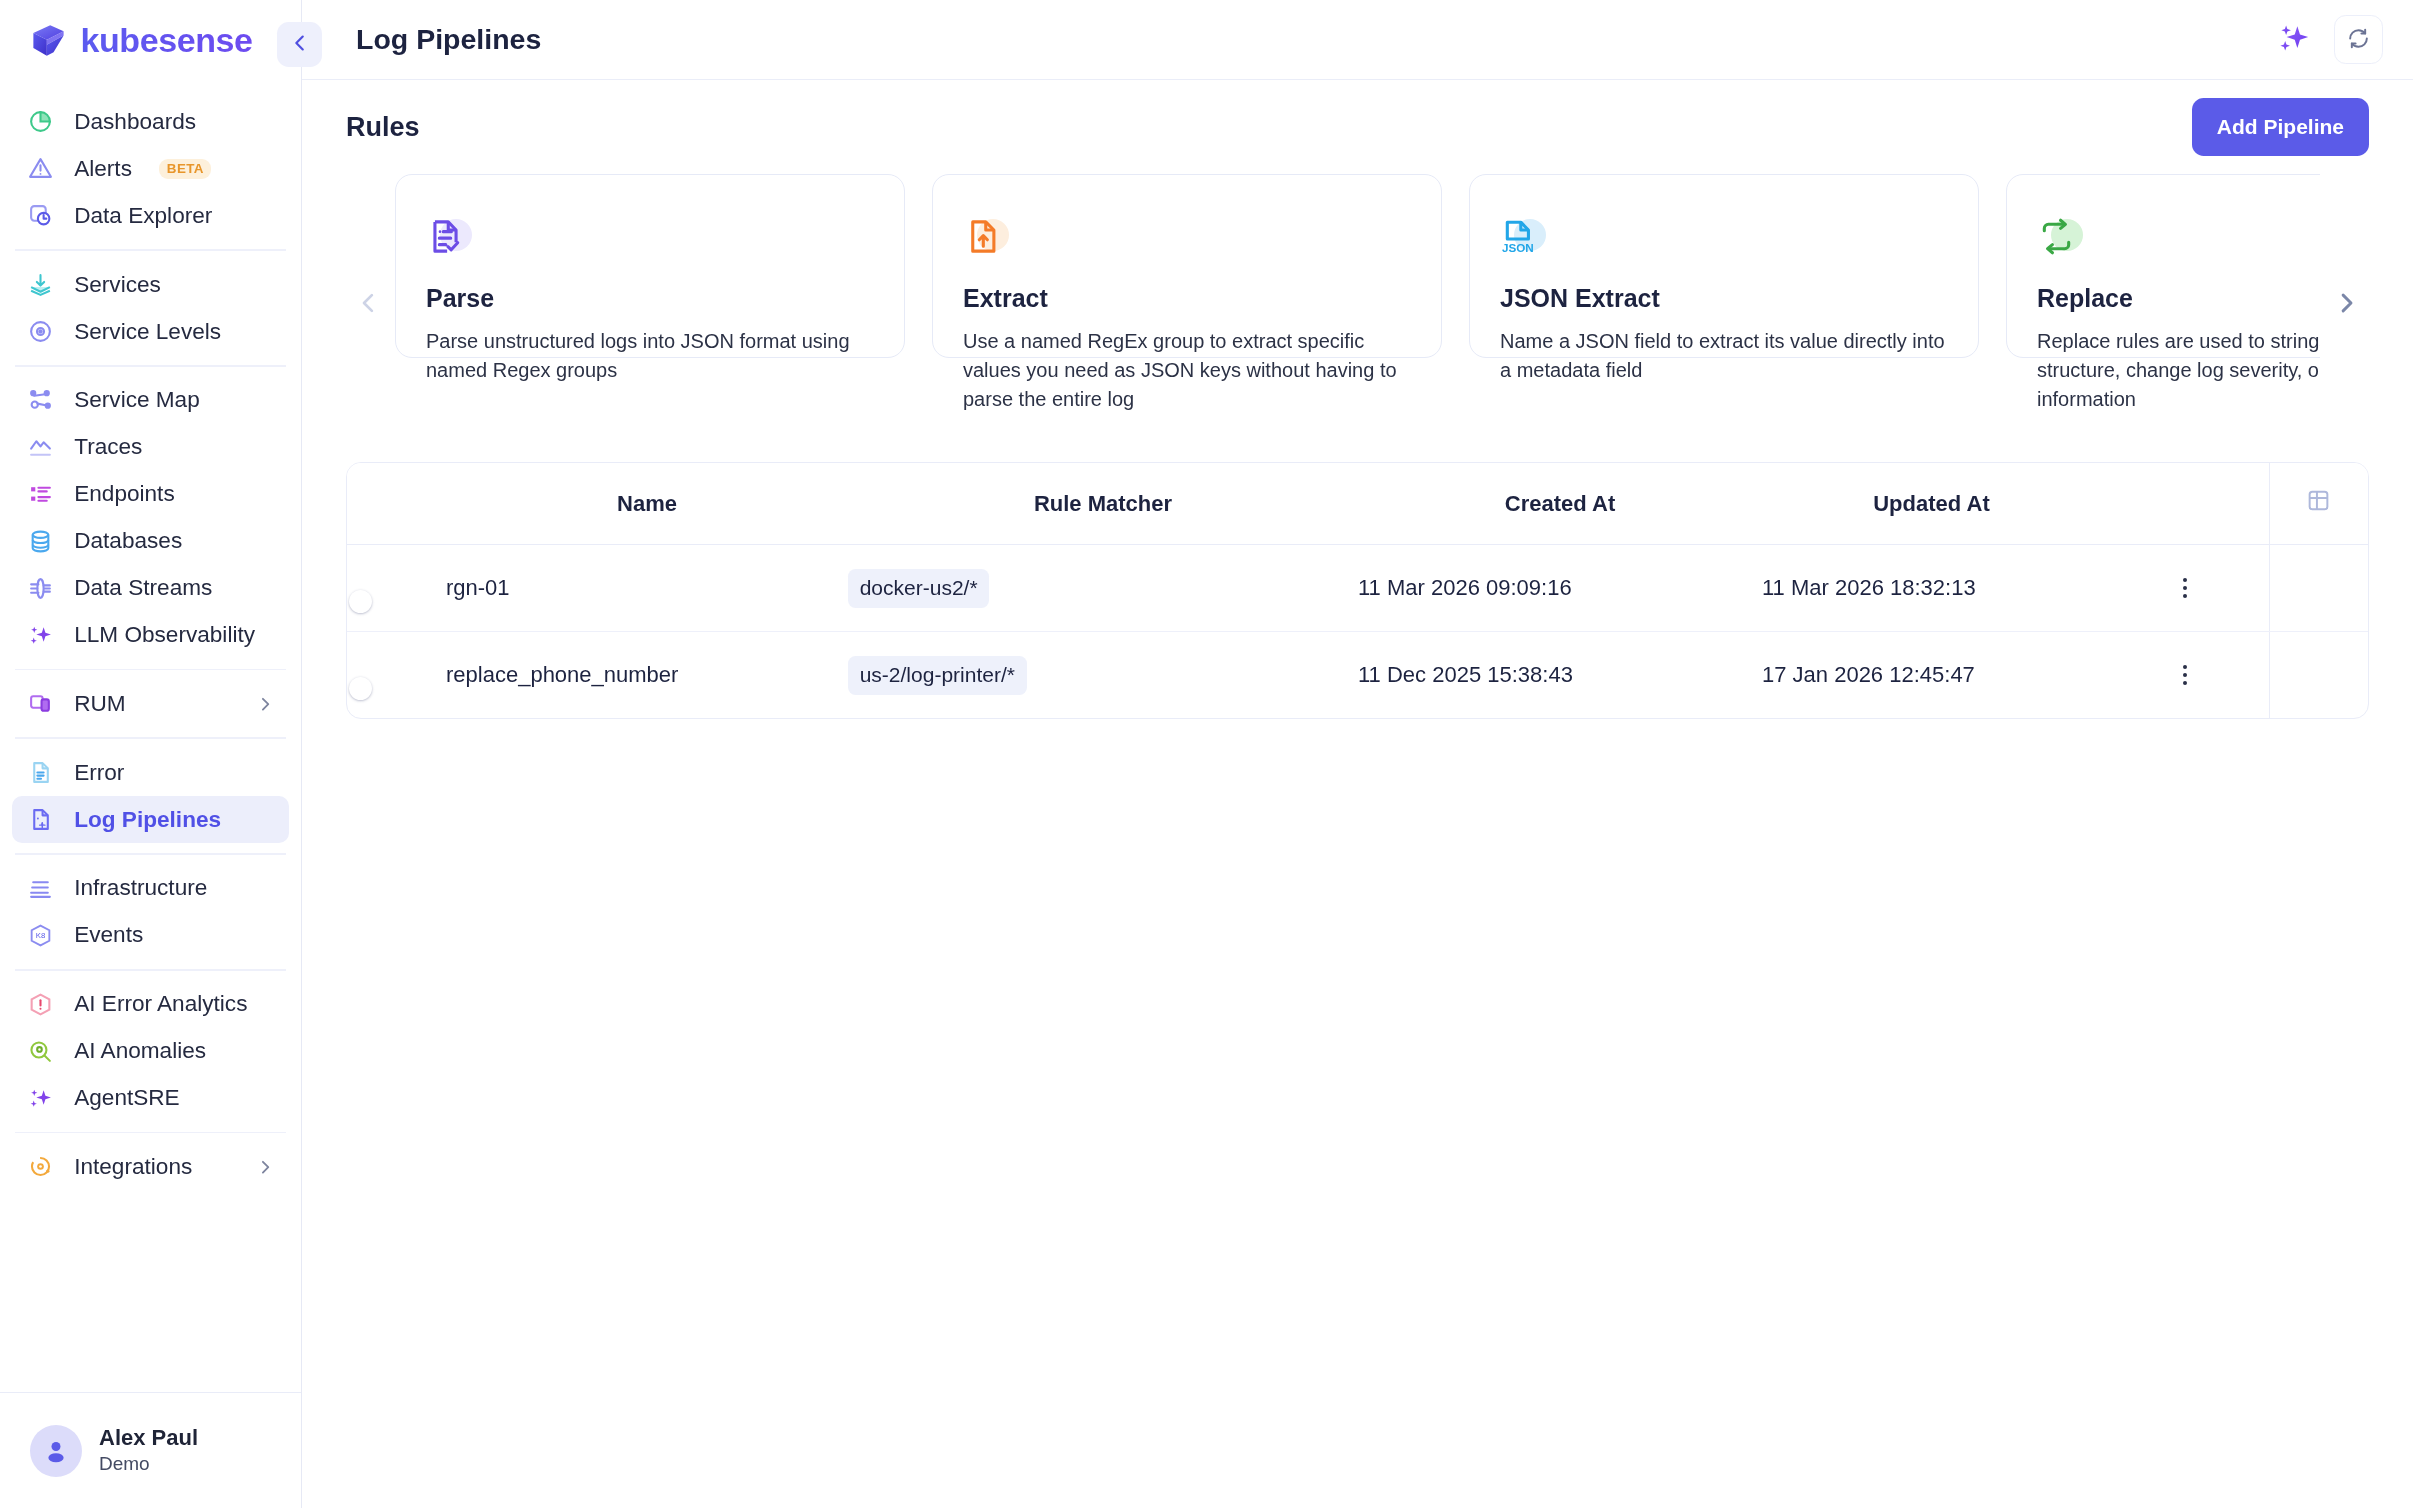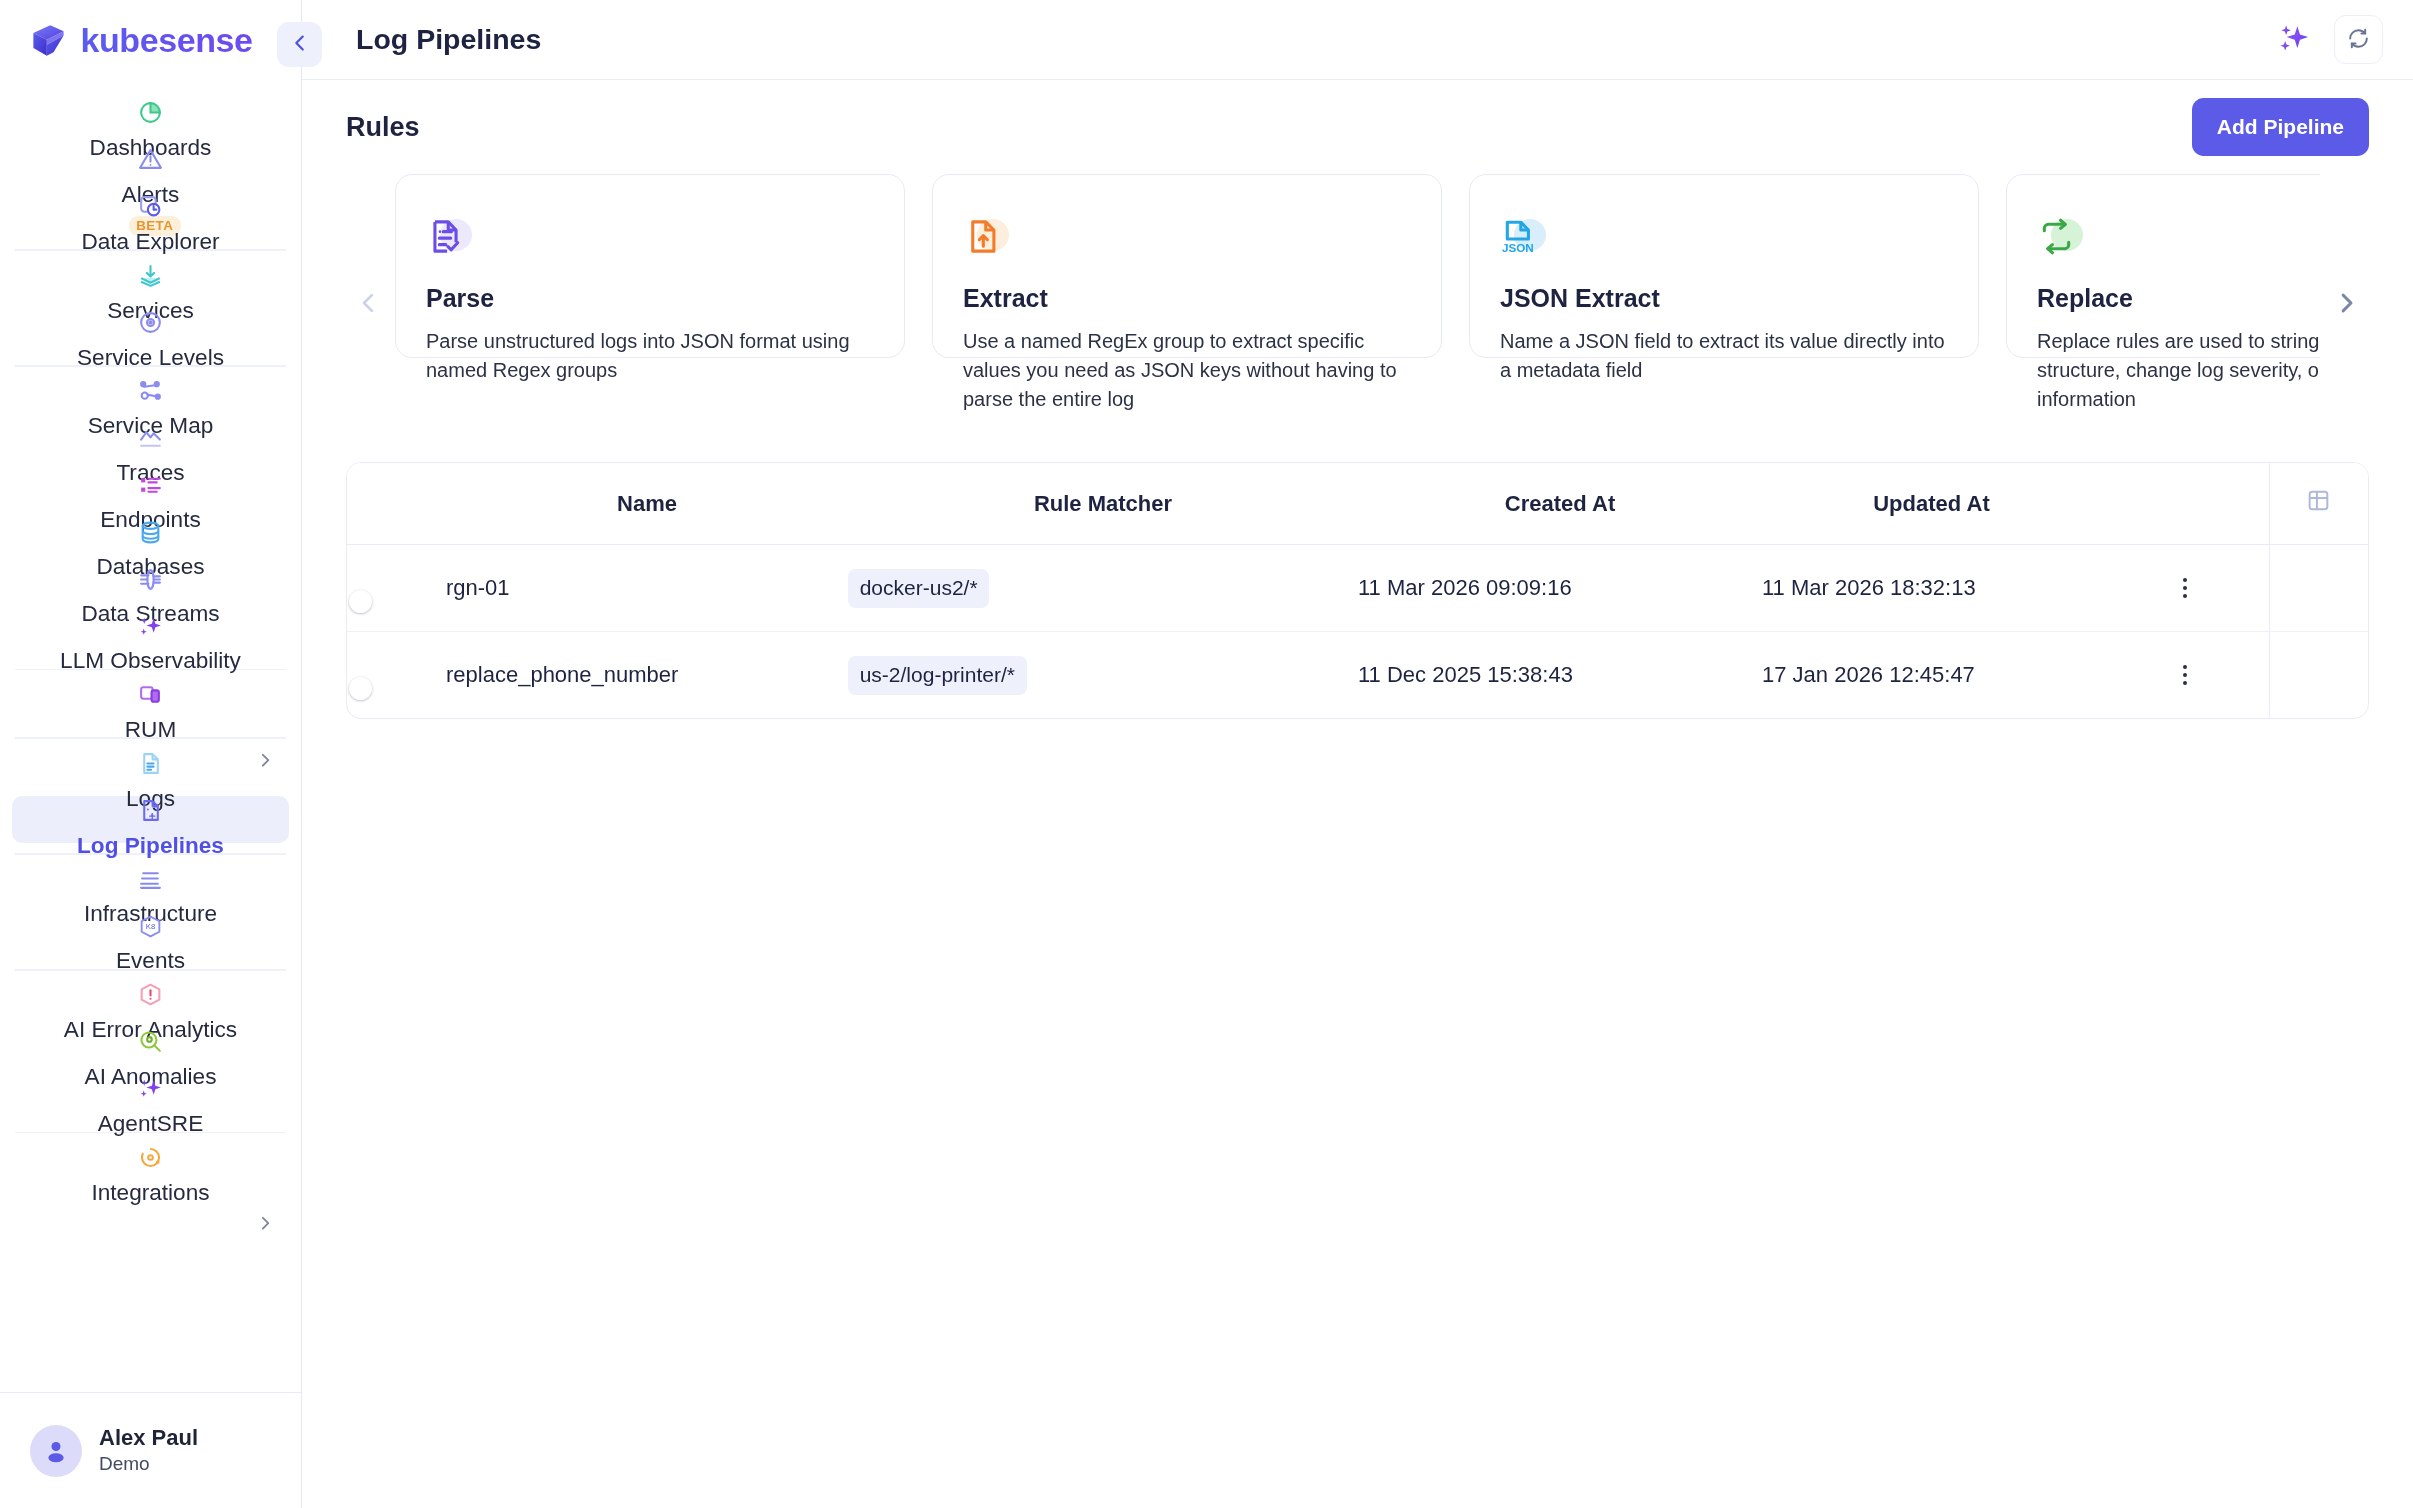--- a/index.html
+++ b/index.html
@@ -26,23 +26,23 @@
   .logo-mark { width: 37px; height: 37px; flex: 0 0 37px; }
   .logo-text {
     font-size: 34px; font-weight: 700; letter-spacing: -0.4px;
     background: linear-gradient(90deg,#5b5bef 0%,#6d4bf0 100%);
     -webkit-background-clip: text; background-clip: text; color: transparent;
   }
   .nav { flex: 1 1 auto; padding-top: 8.4px; overflow: hidden; }
   .nav-group { padding: 10px 0; }
   .nav-sep { height: 1.7px; background: #eef0fa; margin: 0 15px; }
   .nav-item {
-    display: flex; align-items: center; gap: 8px;
+    display: flex; align-items: center; gap: 19px;
     height: 47px; margin: 0 11.7px; padding: 0 15px;
-    border-radius: 10px; cursor: pointer; flex-direction: column;
+    border-radius: 10px; cursor: pointer;
   }
   .nav-item .ico { width: 28.5px; height: 28.5px; flex: 0 0 28.5px; display: flex; align-items: center; justify-content: center; }
   .nav-item .lbl { font-size: 22.6px; color: #252a40; white-space: nowrap; }
   .nav-item .chev { margin-left: auto; color: #8c93ad; display:flex; }
   .nav-item.active { background: #eceefb; }
   .nav-item.active .lbl { color: #5050e6; font-weight: 700; }
   .beta-badge {
     background: #fdf0db; color: #e8962b; font-size: 13.4px; font-weight: 700;
     padding: 2.5px 7.5px; border-radius: 9px; letter-spacing: 0.4px; margin-left: 8.4px;
   }
@@ -321,21 +321,21 @@
 
       <div class="nav-group">
         <div class="nav-item">
           <span class="ico">
             <svg width="25" height="25" viewBox="0 0 24 24" fill="none" stroke="#9ad4f2" stroke-width="2" stroke-linejoin="round">
               <path d="M6 3h8l5 5v13H6z"></path>
                 <path d="M14 3v5h5"></path>
               <path d="M9 12h6M9 15h6M9 18h3.5" stroke="#4aa8ee" stroke-linecap="round"></path>
             </svg>
           </span>
-          <span class="lbl">Logs</span>
+          <span class="lbl">Error</span>
         </div>
         <div class="nav-item active">
           <span class="ico">
             <svg width="25" height="25" viewBox="0 0 24 24" fill="none" stroke="#6b6bf2" stroke-width="2" stroke-linejoin="round">
               <path d="M6 3h8l5 5v13H6z"></path>
                 <path d="M14 3v5h5"></path>
               <circle cx="9.5" cy="11" r="0.9" fill="#6b6bf2" stroke="none"></circle>
               <path d="M12.5 16.5l1.2-2 1.2 2-1.2 2z" fill="#6b6bf2" stroke="none"></path>
               <path d="M11.2 17.4h5M13.7 15v4.8" stroke="#6b6bf2" stroke-linecap="round" stroke-width="1.4"></path>
             </svg>

